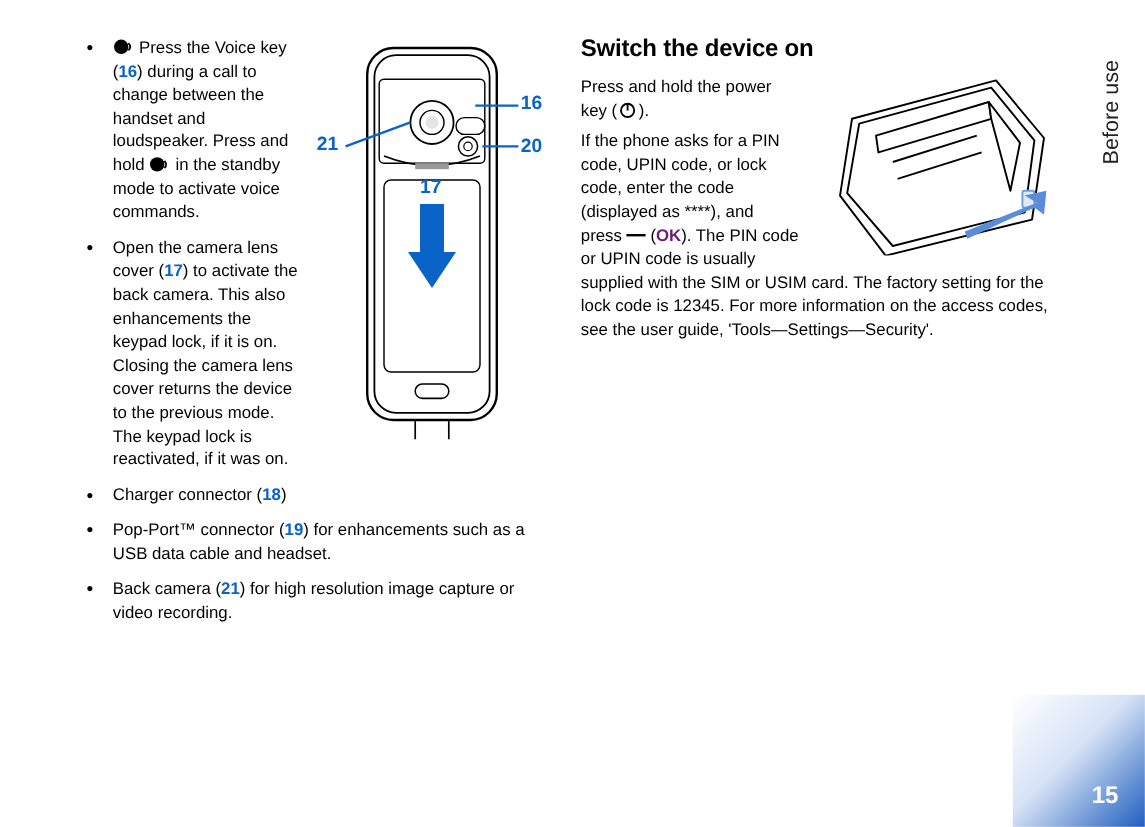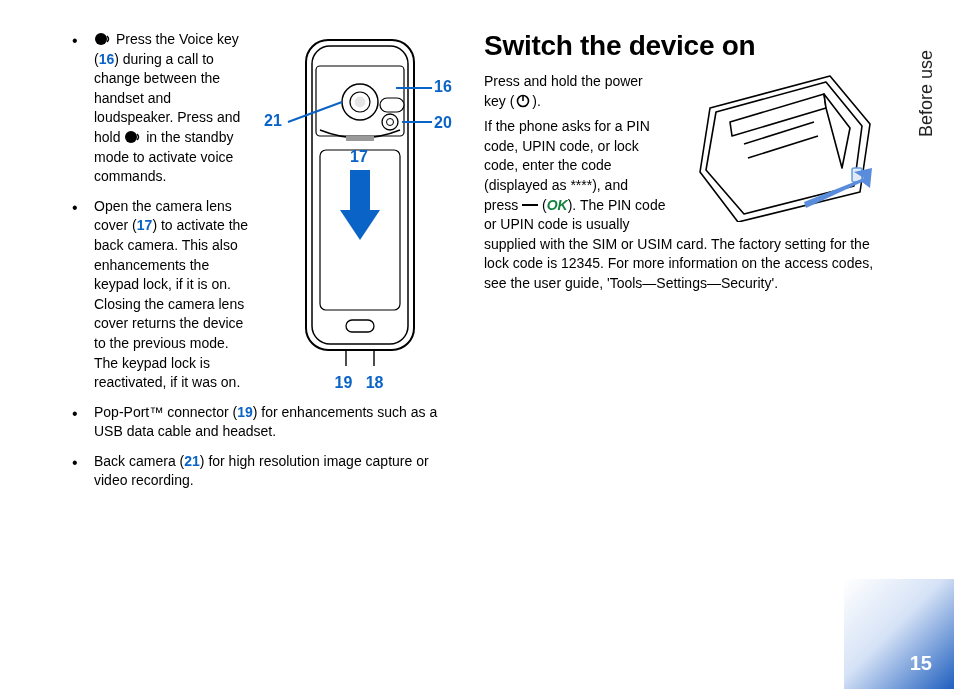--- a/index.html
+++ b/index.html
@@ -43,21 +43,21 @@
     content: "•";
     position: absolute;
     left: 10px;
     top: 0;
     font-size: 16px;
   }
   .ref-num {
     color: #0a63c6;
     font-weight: bold;
   }
-  .ok-txt { color: #15803d; font-weight: bold; font-style: italic; }
+  .ok-txt { color: #701a75; font-weight: bold; }
 
   
   .phone-figure {
     float: right;
     width: 190px;
     margin-left: 10px;
     margin-bottom: 4px;
     position: relative;
   }
   .phone-svg-wrap {
@@ -74,21 +74,21 @@
   .bottom-callouts {
     text-align: center;
     margin-top: 4px;
     color: #0a63c6;
     font-weight: bold;
     font-size: 16px;
   }
 
   
   h2.section {
-    font-size: 28px;
+    font-size: 20px;
     font-weight: bold;
     margin-bottom: 10px;
     letter-spacing: -0.01em;
   }
   .power-figure {
     float: right;
     width: 200px;
     margin-left: 8px;
     margin-bottom: 6px;
   }
@@ -186,43 +186,42 @@
 
           <g fill="#0a63c6">
             <rect x="86" y="140" width="20" height="40"></rect>
             <polygon points="76,180 116,180 96,210"></polygon>
           </g>
         </svg>
         <div class="callout" style="left:170px; top:48px;">16</div>
         <div class="callout" style="left:170px; top:84px;">20</div>
         <div class="callout" style="left:0px; top:82px;">21</div>
         <div class="callout" style="left:86px; top:118px;">17</div>
-      </div>
-      <div class="bottom-callouts">
-        <span>19</span>&nbsp;&nbsp;
-        <span>18</span>
       </div>
     </div>
 
     <ul class="bullets">
       <li>
         <span class="glyph">
           <svg width="18" height="14" viewBox="0 0 18 14">
               <ellipse cx="7" cy="7" rx="6" ry="6" fill="#000"></ellipse>
               <path d="M13 4 Q16 7 13 10" fill="none" stroke="#000" stroke-width="1.5"></path>
             </svg>
         </span><span> Press the Voice key (</span><span class="ref-num">16</span><span>) during a call to change between the handset and loudspeaker. Press and hold </span><span class="glyph">
             <svg width="18" height="14" viewBox="0 0 18 14">
               <ellipse cx="7" cy="7" rx="6" ry="6" fill="#000"></ellipse>
               <path d="M13 4 Q16 7 13 10" fill="none" stroke="#000" stroke-width="1.5"></path>
             </svg>
           </span><span> in the standby mode to activate voice commands.</span>
       </li>
       <li>
         <span>Open the camera lens cover (</span><span class="ref-num">17</span><span>) to activate the back camera. This also enhancements the keypad lock, if it is on. Closing the camera lens cover returns the device to the previous mode. The keypad lock is reactivated, if it was on.</span>
+      </li>
+      <li>
+        <span>Charger connector (</span><span class="ref-num">18</span><span>)</span>
       </li>
       <li>
         <span>Pop-Port™ connector (</span><span class="ref-num">19</span><span>) for enhancements such as a USB data cable and headset.</span>
       </li>
       <li>
         <span>Back camera (</span><span class="ref-num">21</span><span>) for high resolution image capture or video recording.</span>
       </li>
     </ul>
   </div>
 

